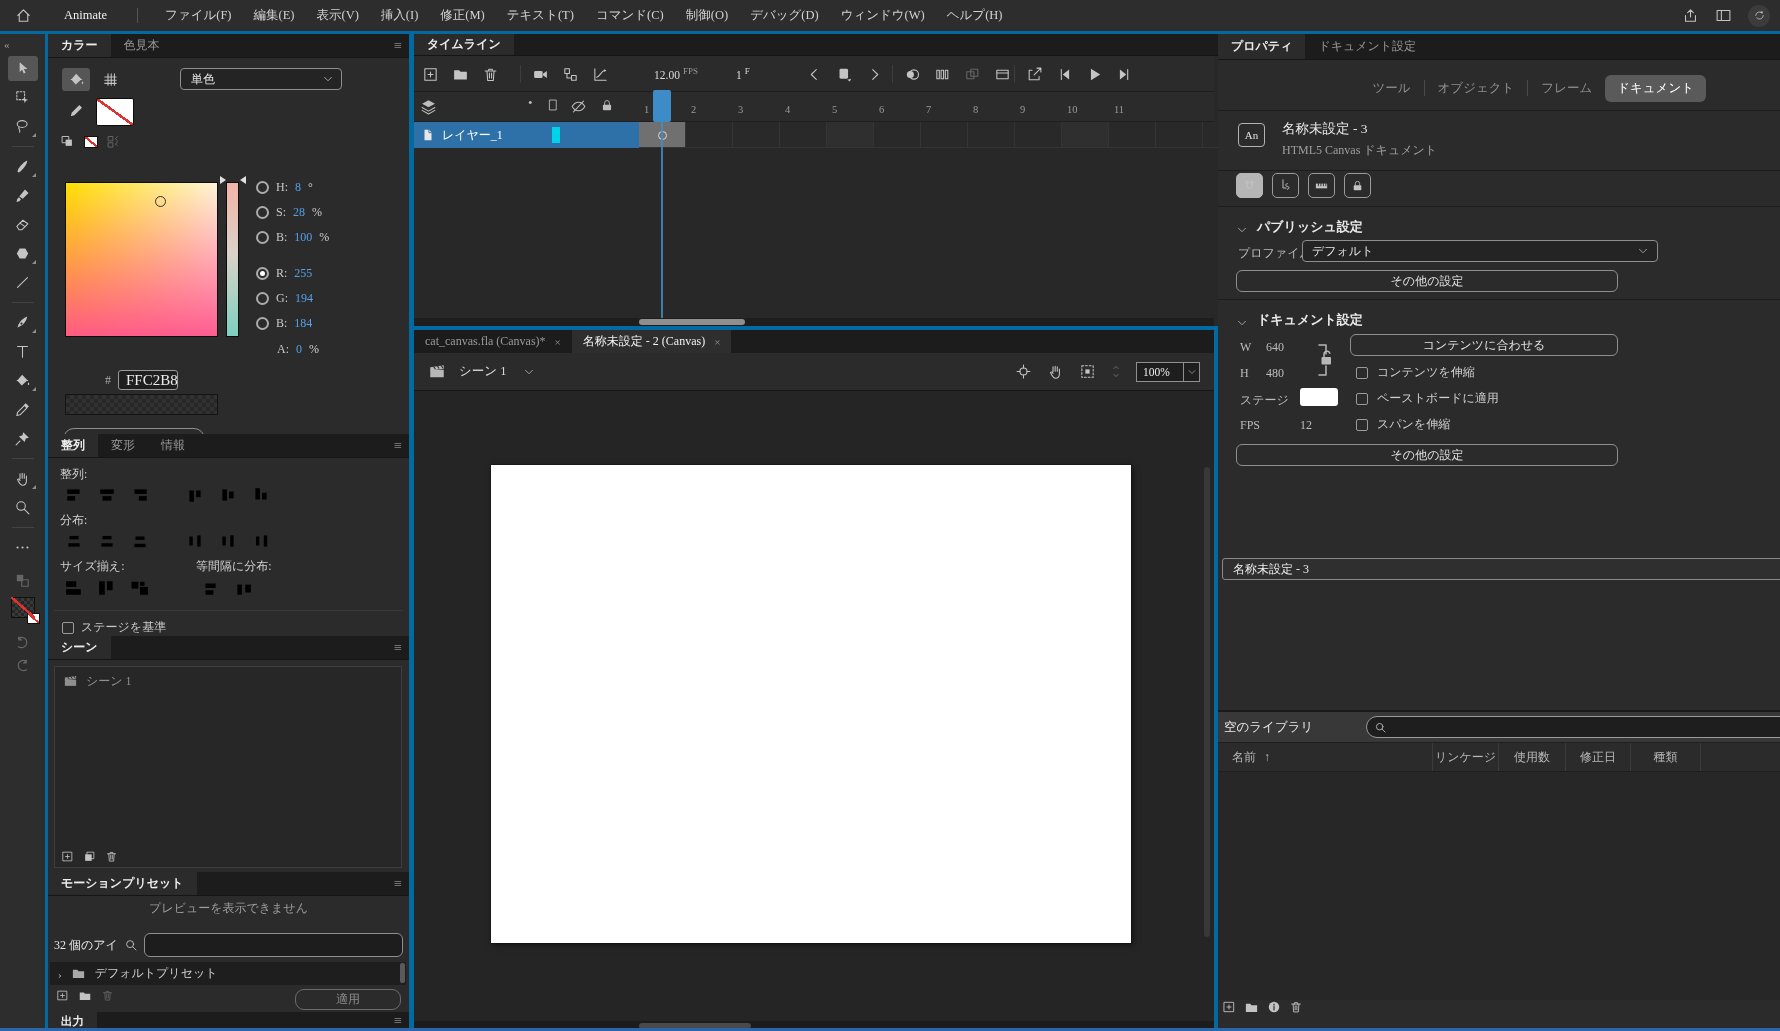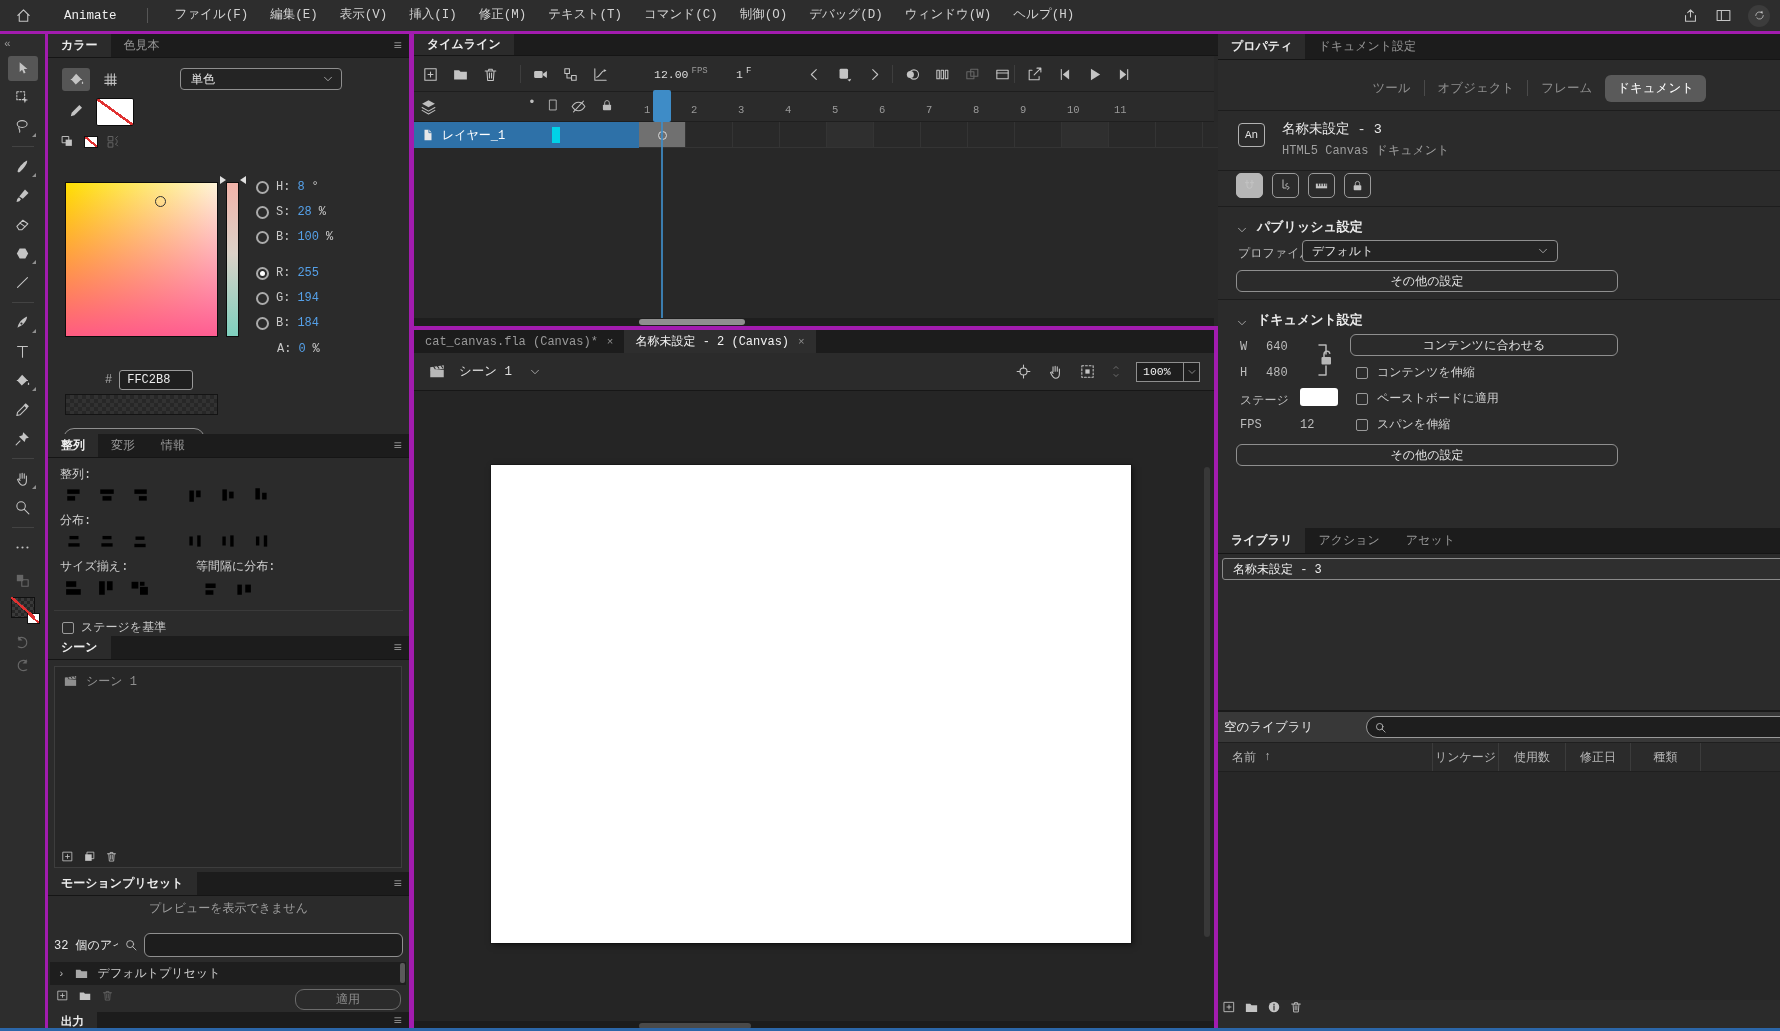--- a/index.html
+++ b/index.html
@@ -1,18 +1,18 @@
 <!DOCTYPE html>
 <html><head>
 <meta charset="utf-8">
 <style>
 *{margin:0;padding:0;box-sizing:border-box}
 body{background:#000}
-#app{position:relative;width:1780px;height:1031px;background:#a21caf;overflow:hidden;
-     font-family:Liberation Mono, monospace;color:#d6d6d6;font-size:12px}
+#app{position:relative;width:1780px;height:1031px;background:#0369a1;overflow:hidden;
+     font-family:Liberation Serif, serif;color:#d6d6d6;font-size:12px}
 .abs{position:absolute}
 
 .ic{display:inline-flex;width:17px;height:17px;color:#c4c4c4;flex:0 0 auto}
 .ic svg{width:100%;height:100%}
 .ic svg *{stroke:currentColor;stroke-width:1.5;fill:none;stroke-linecap:round;stroke-linejoin:round}
 .ic svg .f{fill:currentColor;stroke:none}
 .dim{opacity:.38}
 
 #menubar{position:absolute;left:0;top:0;width:1780px;height:31px;background:#2d2d2d;display:flex;align-items:center;padding:0 8px}
 .home{width:30px;height:31px;display:flex;align-items:center;justify-content:center;color:#ececec}
@@ -53,21 +53,21 @@
 .select{border:1px solid #8f8f8f;border-radius:4px;background:#242424;display:flex;align-items:center;height:22px;color:#e4e4e4}
 .strokeswatch{width:38px;height:28px;background:#fff;border:1px solid #0c0c0c;border-radius:2px;
   background-image:linear-gradient(to top right,transparent 47%,#e03131 47%,#e03131 53%,transparent 53%)}
 #gradbox{left:17px;top:124px;width:153px;height:155px;border:1px solid #0d0d0d;
   background:linear-gradient(to bottom,rgba(255,80,140,0) 0%,rgba(255,80,140,.92) 100%),linear-gradient(to right,#FFDF00,#FFF4DA)}
 #gradmark{position:absolute;left:89px;top:13px;width:11px;height:11px;border:1.6px solid #333;border-radius:50%}
 #huestrip{left:178px;top:124px;width:13px;height:155px;border:1px solid #0d0d0d;
   background:linear-gradient(to bottom,#F2B3A9,#DCD2C8 46%,#7ED0BE)}
 .huetri{position:absolute;top:118px;width:0;height:0}
 .crow{position:absolute;display:flex;align-items:center;gap:7px;font-size:12px;color:#cfcfcf}
-#hexbox{width:74px;height:20px;background:#1f1f1f;border:1px solid #9a9a9a;border-radius:3px;color:#ececec;display:flex;align-items:center;padding-left:7px;font-size:12px}
+#hexbox{width:60px;height:20px;background:#1f1f1f;border:1px solid #9a9a9a;border-radius:3px;color:#ececec;display:flex;align-items:center;padding-left:7px;font-size:15px}
 #alphastrip{left:17px;top:336px;width:153px;height:21px;border:1px solid #141414;
   background-image:linear-gradient(45deg,#323232 25%,transparent 25%,transparent 75%,#323232 75%),linear-gradient(45deg,#323232 25%,#272727 25%,#272727 75%,#323232 75%);
   background-size:8px 8px;background-position:0 0,4px 4px}
 #addswatch{left:15px;top:370px;width:142px;height:24px;border-radius:11px}
 
 .aicon{display:inline-flex;width:24px;height:18px;color:#cfcfcf}
 .aicon svg{width:100%;height:100%}
 .alabel{position:absolute;font-size:12px;color:#cfcfcf}
 .arow{position:absolute;display:flex;gap:9px}
 .agap{width:13px}
@@ -1057,21 +1057,21 @@
 
     <div class="sechdr" style="left:18px;top:184px">
       <span class="ic" style="width:12px;height:12px">
           <svg viewBox="0 0 24 24">
             <path d="M5 8.5l7 7 7-7" stroke-width="2"></path>
           </svg>
         </span>
       <span>パブリッシュ設定</span>
     </div>
     <span class="rowlbl" style="left:20px;top:211px">プロファイル</span>
-    <div class="select abs" style="left:84px;top:206px;width:256px">
+    <div class="select abs" style="left:84px;top:206px;width:356px">
       <span style="flex:1;padding-left:9px">デフォルト</span>
       <span class="ic" style="width:12px;height:12px;margin-right:8px">
           <svg viewBox="0 0 24 24">
             <path d="M5 8.5l7 7 7-7" stroke-width="2"></path>
           </svg>
         </span>
     </div>
     <div class="btn abs" style="left:18px;top:236px;width:382px;height:22px">
         <span>その他の設定</span>
       </div>
@@ -1112,31 +1112,20 @@
     <span class="rowlbl" style="left:22px;top:384px">FPS</span>
     <span class="rowlbl v" style="left:82px;top:384px">12</span>
     <div class="ckrow" style="left:138px;top:382px">
       <span class="chk"></span>
         <span>スパンを伸縮</span>
     </div>
     <div class="btn abs" style="left:18px;top:410px;width:382px;height:22px">
         <span>その他の設定</span>
       </div>
 
-    <div class="tabbar" style="top:494px;height:26px">
-      <div class="tab on">
-          <span>ライブラリ</span>
-        </div>
-      <div class="tab">
-          <span>アクション</span>
-        </div>
-      <div class="tab">
-          <span>アセット</span>
-        </div>
-    </div>
     <div id="libfield">
         <span>名称未設定 - 3</span>
       </div>
     <div class="rdiv" style="top:676px;height:2px;background:#1a1a1a"></div>
     <div id="emptyrow">
       <span style="color:#e8e8e8;font-size:12.5px">空のライブラリ</span>
     </div>
     <div id="libsearch">
       <span class="ic" style="width:13px;height:13px">
           <svg viewBox="0 0 24 24">

